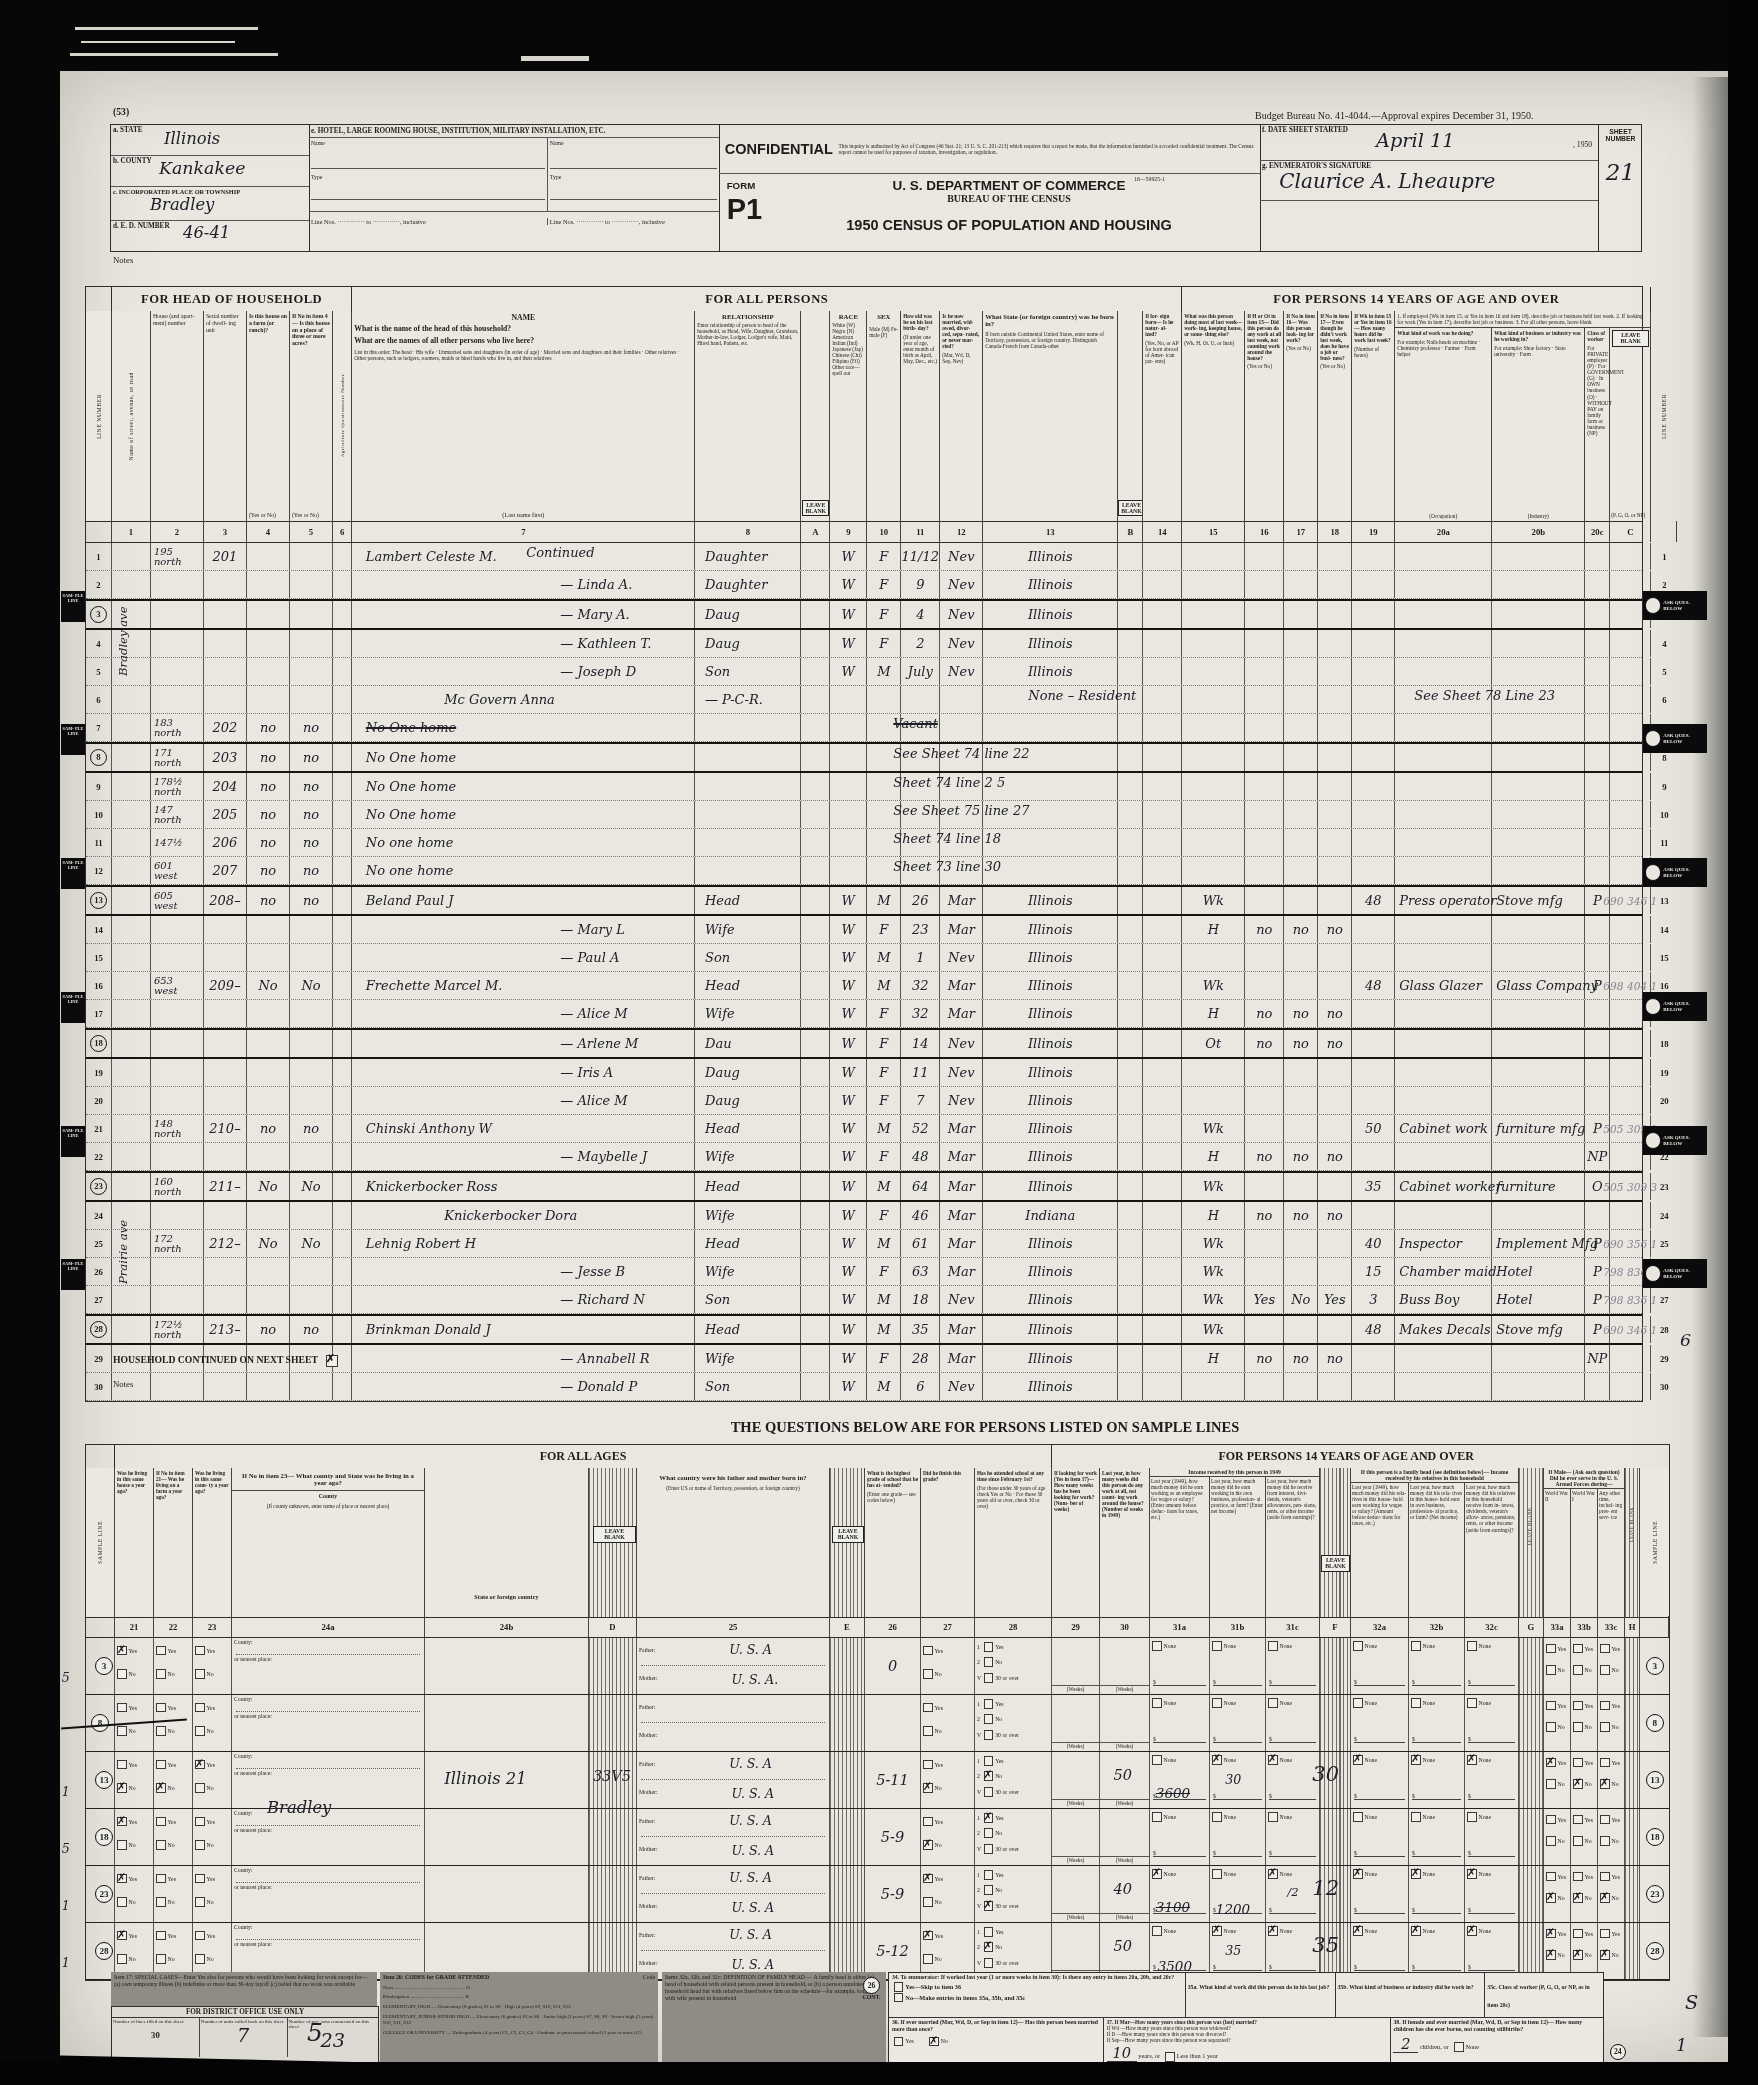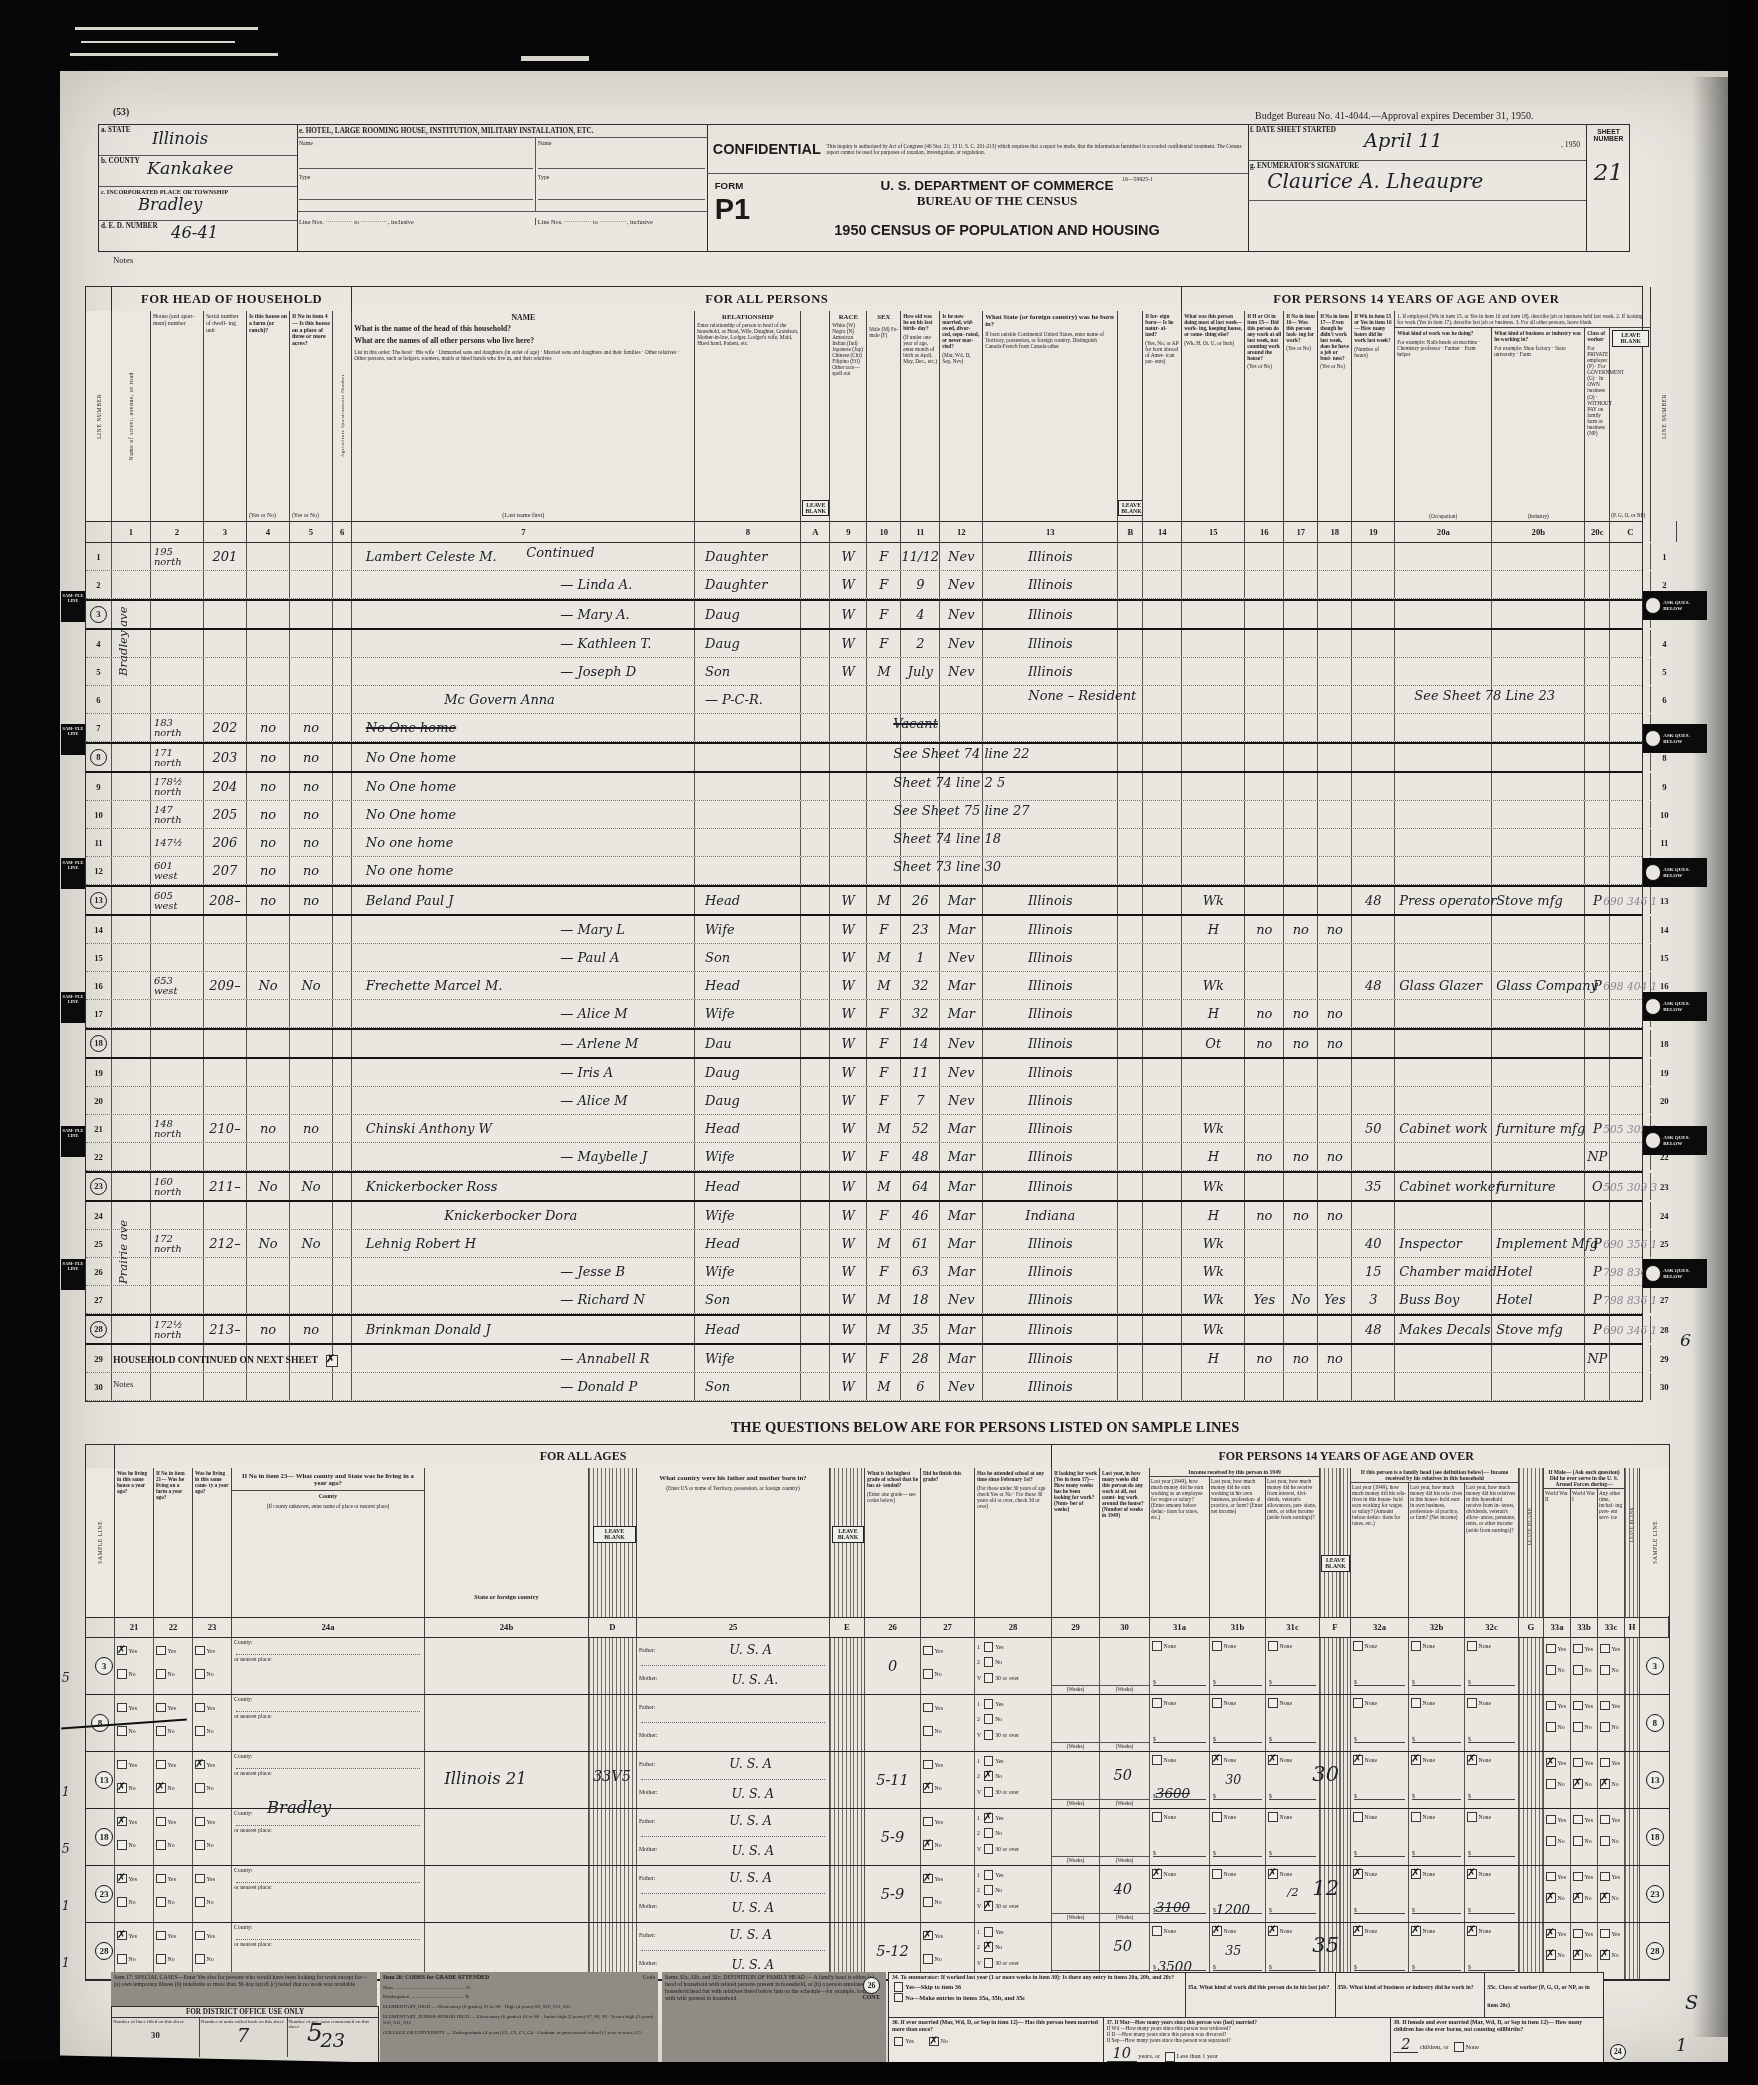--- a/index.html
+++ b/index.html
@@ -26,21 +26,21 @@
          padding:1px 1.9px;text-align:center;line-height:1.1;background:#f0eee8;}
   
   .cb{position:relative;display:inline-block;width:7.7px;height:7.7px;border:1px solid #3a3934;
       vertical-align:middle;background:#f1efe9;flex:none;}
   .cb i{position:absolute;left:-1px;top:-3.9px;font-style:normal;font-size:10.6px;color:#15151c;
         font-family:"DejaVu Serif",serif;}
   .cbrow{display:flex;align-items:center;gap:1.9px;margin:1px 0 0 1.9px;font-size:5.8px;}
   .circle{display:inline-flex;width:16.4px;height:16.4px;border:1.5px solid #111;border-radius:50%;
           align-items:center;justify-content:center;font-weight:bold;font-size:9.2px;background:#efede7;}
   
-  .hdrbox{position:absolute;left:98px;top:124px;width:1530px;height:126px;border:1.9px solid #2e2d29;}
+  .hdrbox{position:absolute;left:110px;top:124px;width:1530px;height:126px;border:1.9px solid #2e2d29;}
   .hcell{position:absolute;border-right:1.4px solid #2e2d29;}
   .fieldlab{font-size:7.2px;font-weight:bold;padding:1px 1.9px;}
   .uline{border-bottom:1px solid #555;}
   
   .mgrid{display:grid;grid-template-columns:26px 39px 53px 43px 43px 43px 19.3px 343px 106px 29px 37px 34px 39px 43px 135px 25px 39px 63px 39px 34px 34px 43px 97px 93px 25px 41px 26px;}
   .mtab{position:absolute;left:85px;width:1556px;border-left:1.9px solid #2e2d29;border-right:1.9px solid #2e2d29;}
   .mband{top:286px;height:25px;border-top:1.9px solid #2e2d29;border-bottom:1.4px solid #2e2d29;}
   .mband>div{border-right:1.4px solid #2e2d29;display:flex;align-items:center;justify-content:center;
              font-weight:bold;font-size:12.6px;letter-spacing:0.5px;}
   .mhead{top:311px;height:210px;border-bottom:1.4px solid #2e2d29;background:#eae8e1;}
@@ -174,21 +174,21 @@
       <div style="display:flex;border-bottom:1px solid #555;height:48px;align-items:center">
         <div style="font-weight:bold;font-size:14.5px;padding:0 5.8px;font-family:'Liberation Sans',sans-serif">CONFIDENTIAL</div>
         <div class="t55" style="flex:1;padding-right:3.9px">This inquiry is authorized by Act of Congress (46 Stat. 21; 13 U. S. C. 201-213) which requires that a report be made, that the information furnished is accorded confidential treatment.  The Census report cannot be used for purposes of taxation, investigation, or regulation.</div>
       </div>
       <div style="position:relative;height:75px">
         <div class="abs" style="left:7.7px;top:5.8px;font-size:9.7px;font-weight:bold;font-family:'Liberation Sans',sans-serif">FORM</div>
         <div class="abs" style="left:7.7px;top:19.3px;font-size:29px;font-weight:bold;font-family:'Liberation Sans',sans-serif">P1</div>
         <div class="abs" style="left:415px;top:1.9px;font-size:5.8px">16—59925-1</div>
         <div class="abs" style="left:87px;top:3.9px;width:406px;text-align:center">
           <div style="font-size:13.5px;font-weight:bold;font-family:'Liberation Sans',sans-serif">U. S. DEPARTMENT OF COMMERCE</div>
-          <div style="font-size:13px;font-weight:bold">BUREAU OF THE CENSUS</div>
+          <div style="font-size:10px;font-weight:bold">BUREAU OF THE CENSUS</div>
           <div style="font-size:14.5px;font-weight:bold;font-family:'Liberation Sans',sans-serif;margin-top:13px">1950 CENSUS OF POPULATION AND HOUSING</div>
         </div>
       </div>
     </div>
 
     <div class="hcell" style="left:1149px;top:0;width:338px;height:126px">
       <div style="position:relative;border-bottom:1px solid #555;height:35px">
         <div class="fieldlab">f. DATE SHEET STARTED</div>
         <div class="hw abs" style="left:116px;top:3.9px;font-size:19.3px">April 11</div>
         <div class="abs" style="right:5.8px;top:15.4px;font-size:7.7px">, 1950</div>

